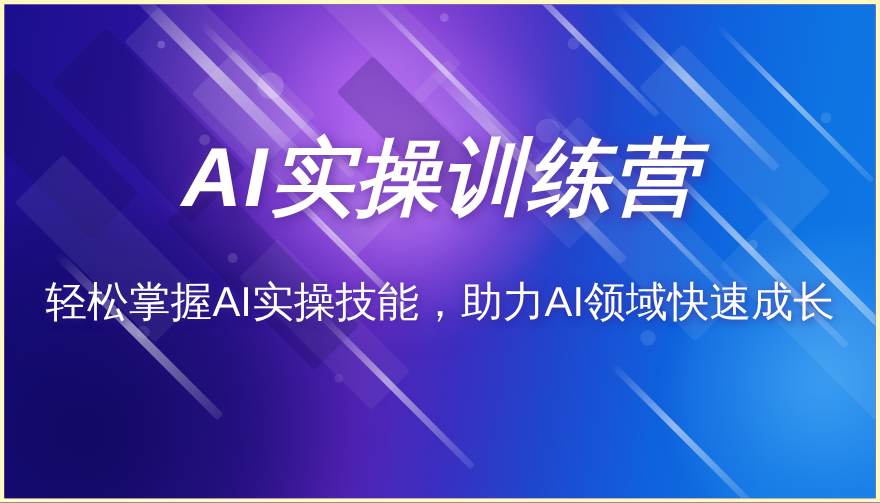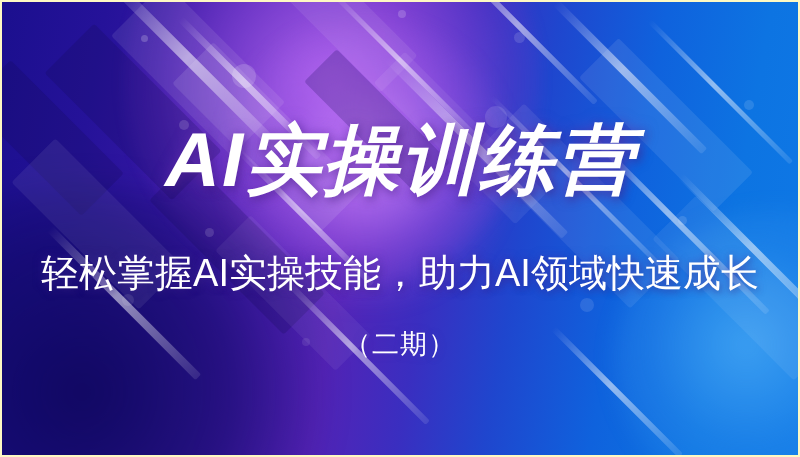--- a/index.html
+++ b/index.html
@@ -11,21 +11,21 @@
     font-family: "Liberation Sans", "DejaVu Sans", sans-serif;
   }
 
   .banner {
     position: relative;
     width: 800px;
     height: 457px;
     overflow: hidden;
     background: #4c1d95;
     box-sizing: border-box;
-    border: 2px solid #fef9c3;
+    border: 4px solid #fef9c3;
   }
 
   
   .bg-base {
     position: absolute;
     inset: 0;
     background: linear-gradient(100deg,
         #1b0f8e 0%,
         #251299 12%,
         #3b1aa8 26%,
@@ -231,16 +231,15 @@
       <div class="dot" style="left: 676px; top: 214px; width: 9px; height: 9px; background: rgba(255, 255, 255, 0.13);"></div>
       <div class="dot" style="left: 396px; top: 8px; width: 8px; height: 8px; background: rgba(255, 255, 255, 0.18);"></div>
       <div class="dot" style="left: 120px; top: 292px; width: 12px; height: 12px; background: rgba(255, 255, 255, 0.1);"></div>
       <div class="dot" style="left: 742px; top: 98px; width: 10px; height: 10px; background: rgba(255, 255, 255, 0.12);"></div>
       <div class="dot" style="left: 300px; top: 336px; width: 8px; height: 8px; background: rgba(255, 255, 255, 0.09);"></div>
     </div>
 
   <div class="content">
     <div class="title">AI实操训练营</div>
     <div class="subtitle">轻松掌握AI实操技能，助力AI领域快速成长</div>
-    <div class="edition">（二期）</div>
   </div>
 
 </div>
 
 </body></html>

